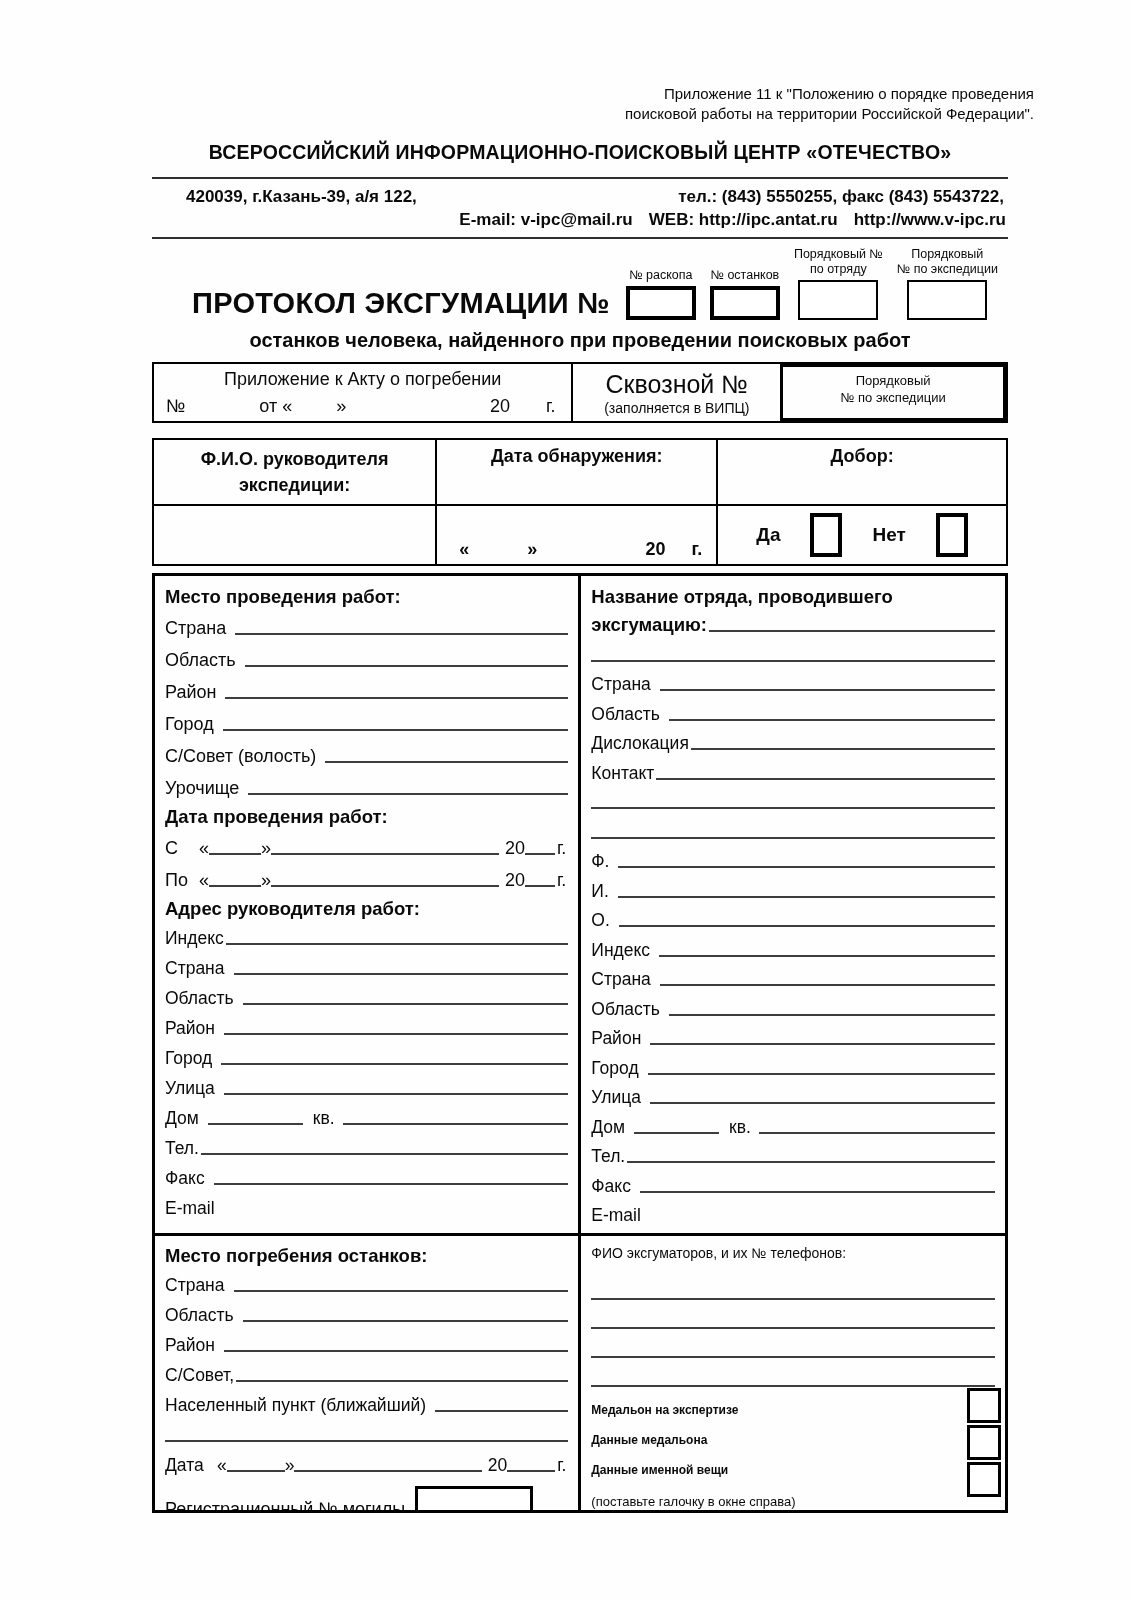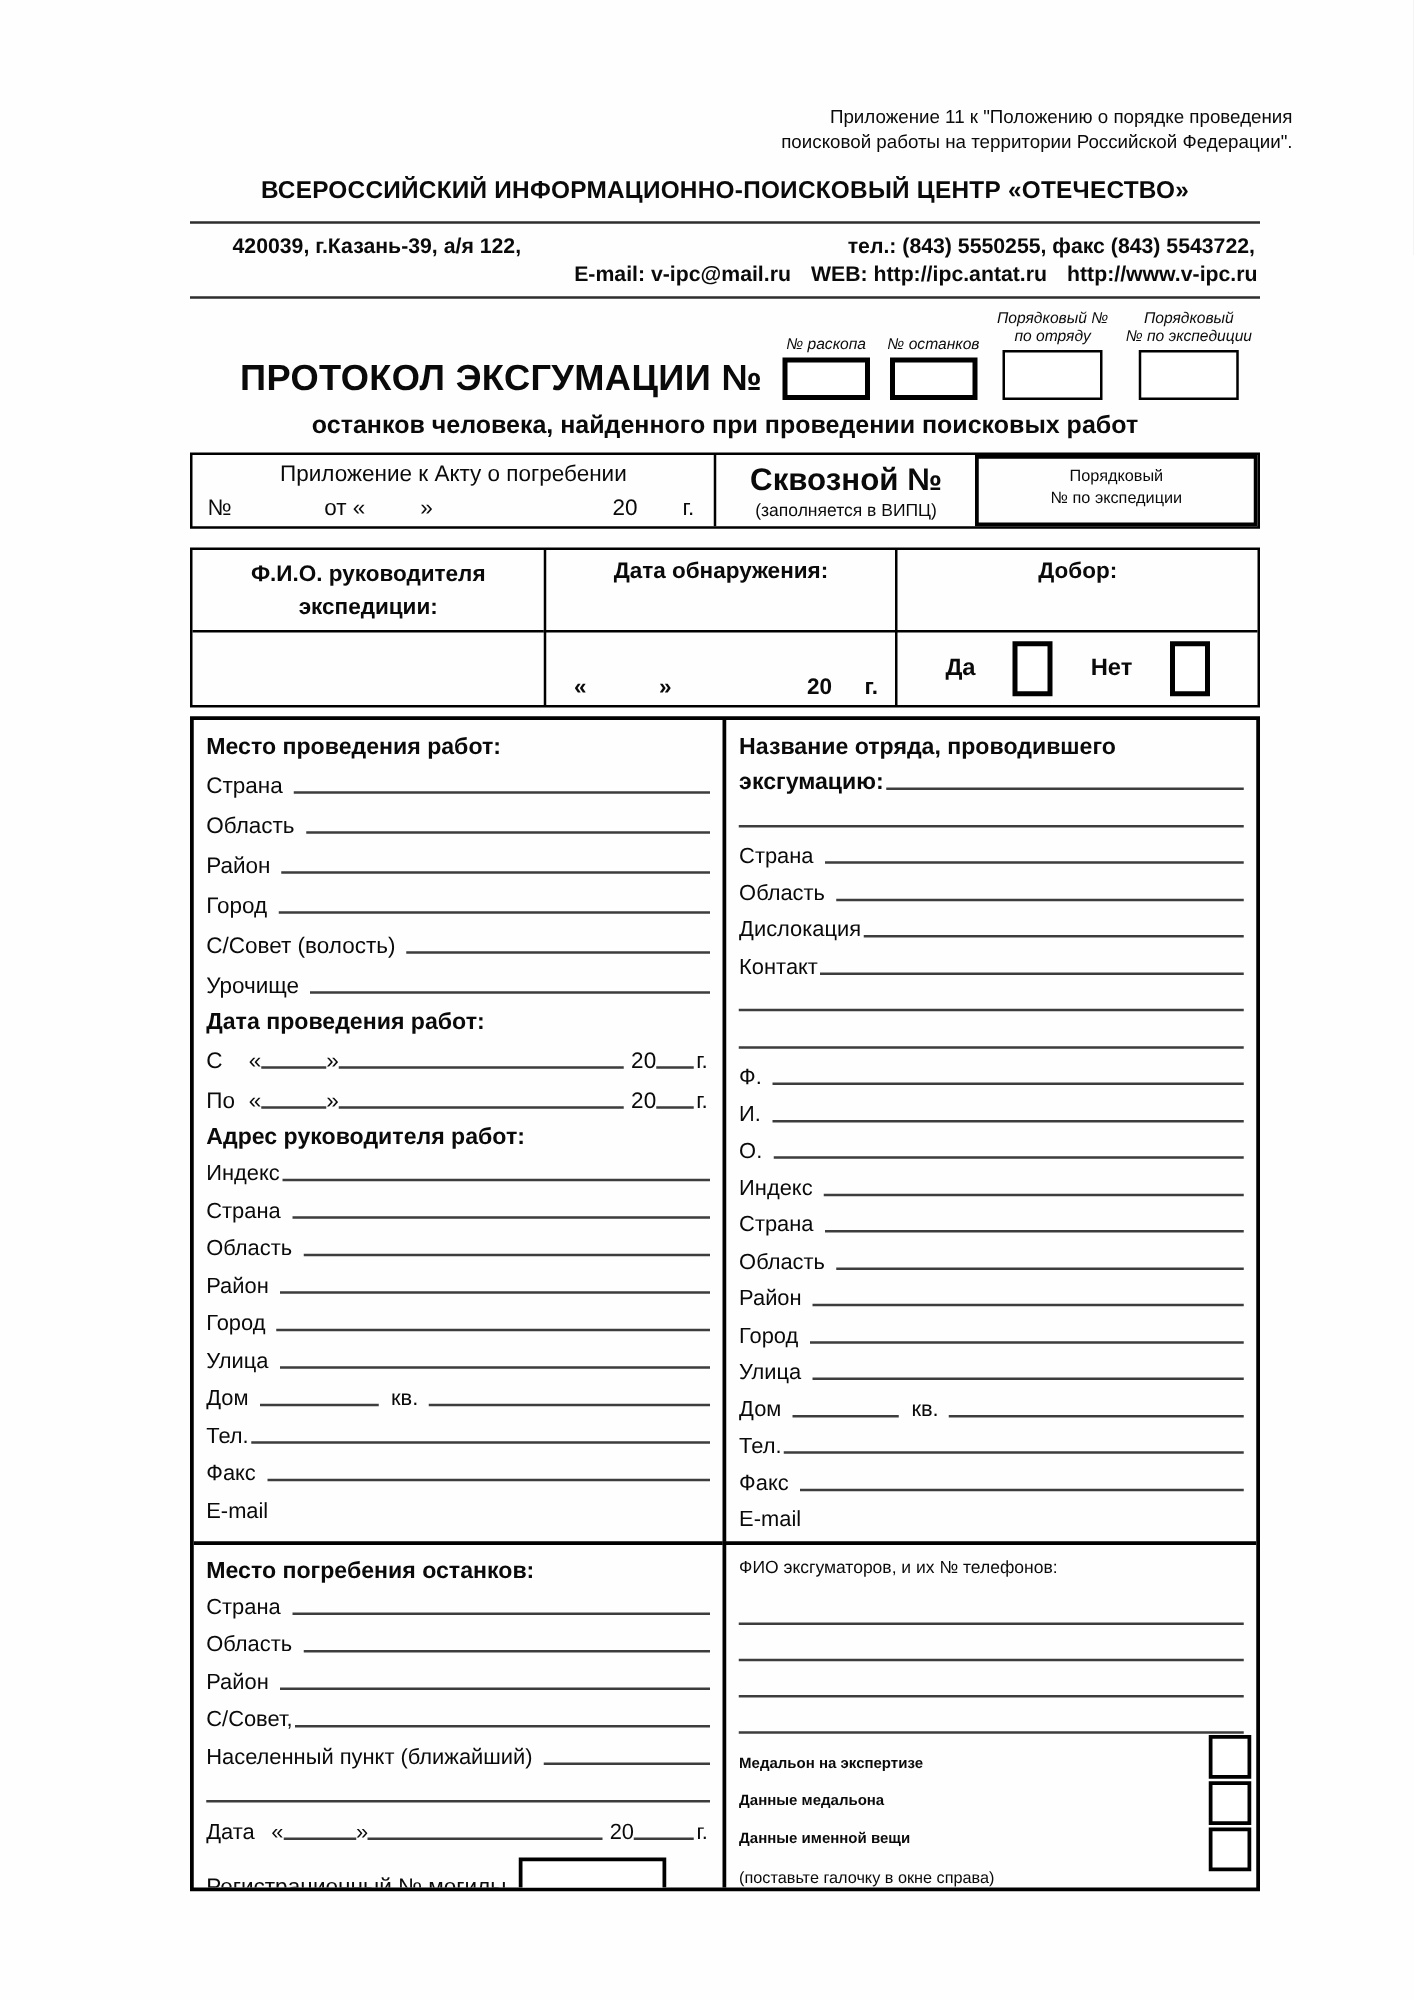--- a/index.html
+++ b/index.html
@@ -12,38 +12,38 @@
   .org-name{margin-top:16px;font-size:19.5px;font-weight:bold;text-align:center;white-space:nowrap;letter-spacing:.2px;}
   .rule{border-bottom:2px solid #2e2e2e;}
   .rule-top{margin-top:13px;}
   .contact-row{display:flex;justify-content:space-between;font-weight:bold;font-size:17px;padding:8px 4px 0 34px;}
   .contact-row2{display:flex;justify-content:flex-end;gap:16px;font-weight:bold;font-size:17px;padding:3px 2px 7px 0;}
 
   
   .title-row{display:flex;align-items:flex-end;margin-top:8px;padding-left:40px;}
   .doc-title{font-size:29px;font-weight:bold;white-space:nowrap;letter-spacing:.3px;}
   .box-group{display:flex;align-items:flex-end;gap:14px;margin-left:16px;}
-  .box-col{display:flex;flex-direction:column;align-items:center;font-style:italic;}
+  .box-col{display:flex;flex-direction:column;align-items:center;}
   .box-lbl{font-size:12.5px;line-height:1.2;text-align:center;margin-bottom:3px;white-space:nowrap;}
   .nbox{background:#fff;box-sizing:border-box;}
   .nbox.thick{width:70px;height:34px;border:4px solid #000;}
   .nbox.thin{width:80px;height:40px;border:2px solid #000;}
   .subtitle{font-size:20px;font-weight:bold;text-align:center;margin-top:9px;white-space:nowrap;}
 
   
   .annex{display:grid;grid-template-columns:49% 24.5% 26.5%;border:2px solid #000;margin-top:10px;}
   .annex-c1{padding:5px 8px 4px;}
   .annex-title{font-size:18px;text-align:center;}
   .annex-row2{display:flex;align-items:baseline;font-size:18px;margin-top:6px;}
   .an-no{margin-left:4px;margin-right:74px;}
   .an-cq{margin-left:44px;}
   .an-yr{margin-left:auto;}
   .an-g{margin-left:36px;margin-right:8px;}
   .annex-c2{border-left:2px solid #000;text-align:center;padding-top:8px;}
-  .through{font-size:25px;font-weight:bold;line-height:1;}
+  .through{font-size:25px;font-weight:normal;line-height:1;}
   .through-note{font-size:14px;margin-top:3px;}
   .annex-c3{border:3px solid #000;text-align:center;font-size:13px;line-height:1.35;padding-top:5px;}
 
   
   .ltable{display:grid;grid-template-columns:33% 33% 34%;border:2px solid #000;margin-top:15px;}
   .lt{box-sizing:border-box;padding:6px 8px;font-weight:bold;font-size:18px;text-align:center;}
   .lt.c2,.lt.c3{border-left:2px solid #000;}
   .lt.r2{border-top:2px solid #000;height:60px;}
   .lt-fio{line-height:1.45;}
   .lt-date{display:flex;align-items:flex-end;padding-bottom:4px;font-weight:bold;}

